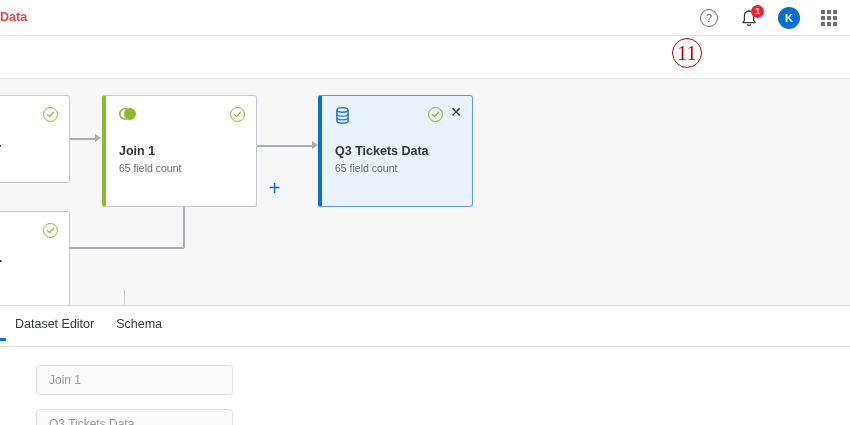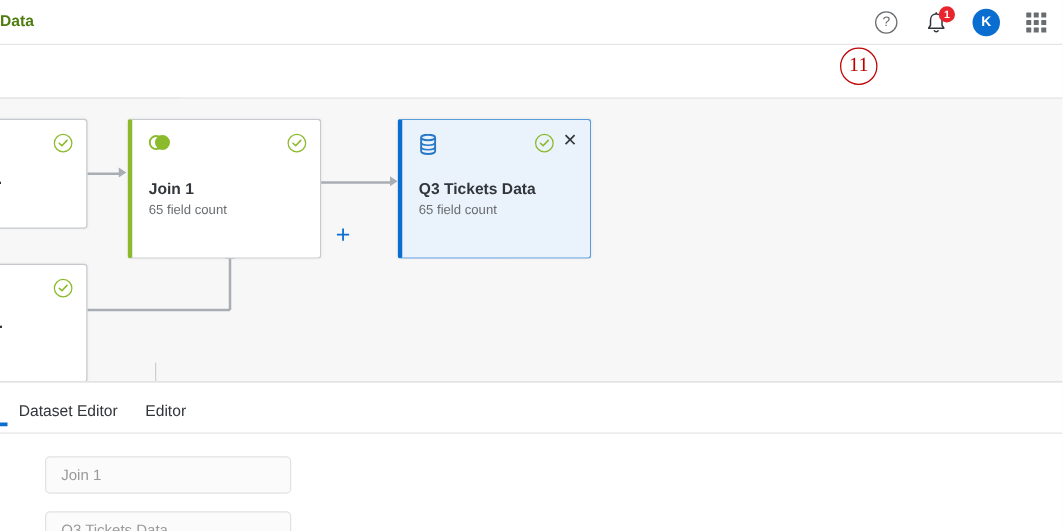--- a/index.html
+++ b/index.html
@@ -13,21 +13,21 @@
   .app { position: relative; width: 850px; height: 425px; overflow: hidden; }
 
   
   .topbar {
     position: absolute; left: 0; top: 0; width: 850px; height: 36px;
     background: #ffffff;
     border-bottom: 1px solid #e5e5e5;
   }
   .breadcrumb {
     position: absolute; left: 0; top: 10px;
-    font-size: 12.5px; color: #4d7c0f; font-weight: 600;
+    font-size: 12.5px; color: #ef4444; font-weight: 600;
     white-space: nowrap;
   }
   .topbar-icons {
     position: absolute; right: 10px; top: 0; height: 36px;
     display: flex; align-items: center; gap: 18px;
   }
   .ico-btn {
     width: 22px; height: 22px; position: relative;
     display: flex; align-items: center; justify-content: center;
   }
@@ -87,21 +87,21 @@
   .x-close {
     font-size: 17px; color: #32363a; line-height: 1;
     width: 18px; text-align: center;
   }
 
   
   .annot {
     position: absolute; left: 672px; top: 38px;
     width: 30px; height: 30px; border-radius: 50%;
     border: 1.8px solid #c00000; color: #c00000;
-    font-size: 16px; font-weight: 400;
+    font-size: 20px; font-weight: 400;
     display: flex; align-items: center; justify-content: center;
     z-index: 30; background: transparent;
     font-family: "Liberation Serif", serif;
   }
 
   
   .canvas {
     position: absolute; left: 0; top: 78px; width: 850px; height: 227px;
     background: #f7f7f7;
     border-top: 1px solid #e5e5e5;
@@ -187,21 +187,21 @@
 
   
   .bottom-panel {
     position: absolute; left: 0; top: 305px; width: 850px; height: 120px;
     background: #ffffff;
     border-top: 1px solid #d9d9d9;
   }
   .panel-tabs {
     position: absolute; left: 0; top: 8px; width: 850px; height: 33px;
     border-bottom: 1px solid #e5e5e5;
-    display: flex; align-items: flex-end;
+    display: flex; align-items: flex-start;
   }
   .panel-tab {
     font-size: 12.5px; color: #32363a;
     padding: 3px 0 10px 0; margin-right: 22px;
     position: relative; white-space: nowrap;
   }
   .panel-tab:first-child { margin-left: 15px; }
   .tab-indicator {
     position: absolute; left: 0; top: 32px;
     width: 6px; height: 3px; background: #0a6ed1;
@@ -358,21 +358,21 @@
       </div>
 
     </div>
   </div>
 
   <div class="vdiv"></div>
 
   <div class="bottom-panel">
     <div class="panel-tabs">
       <div class="panel-tab">Dataset Editor</div>
-      <div class="panel-tab">Editor</div>
+      <div class="panel-tab">Schema</div>
     </div>
     <div class="tab-indicator"></div>
 
     <div class="field-box" id="fb-1">Join 1</div>
     <div class="field-box" id="fb-2">Q3 Tickets Data</div>
   </div>
 
 </div>
 
 </body></html>

